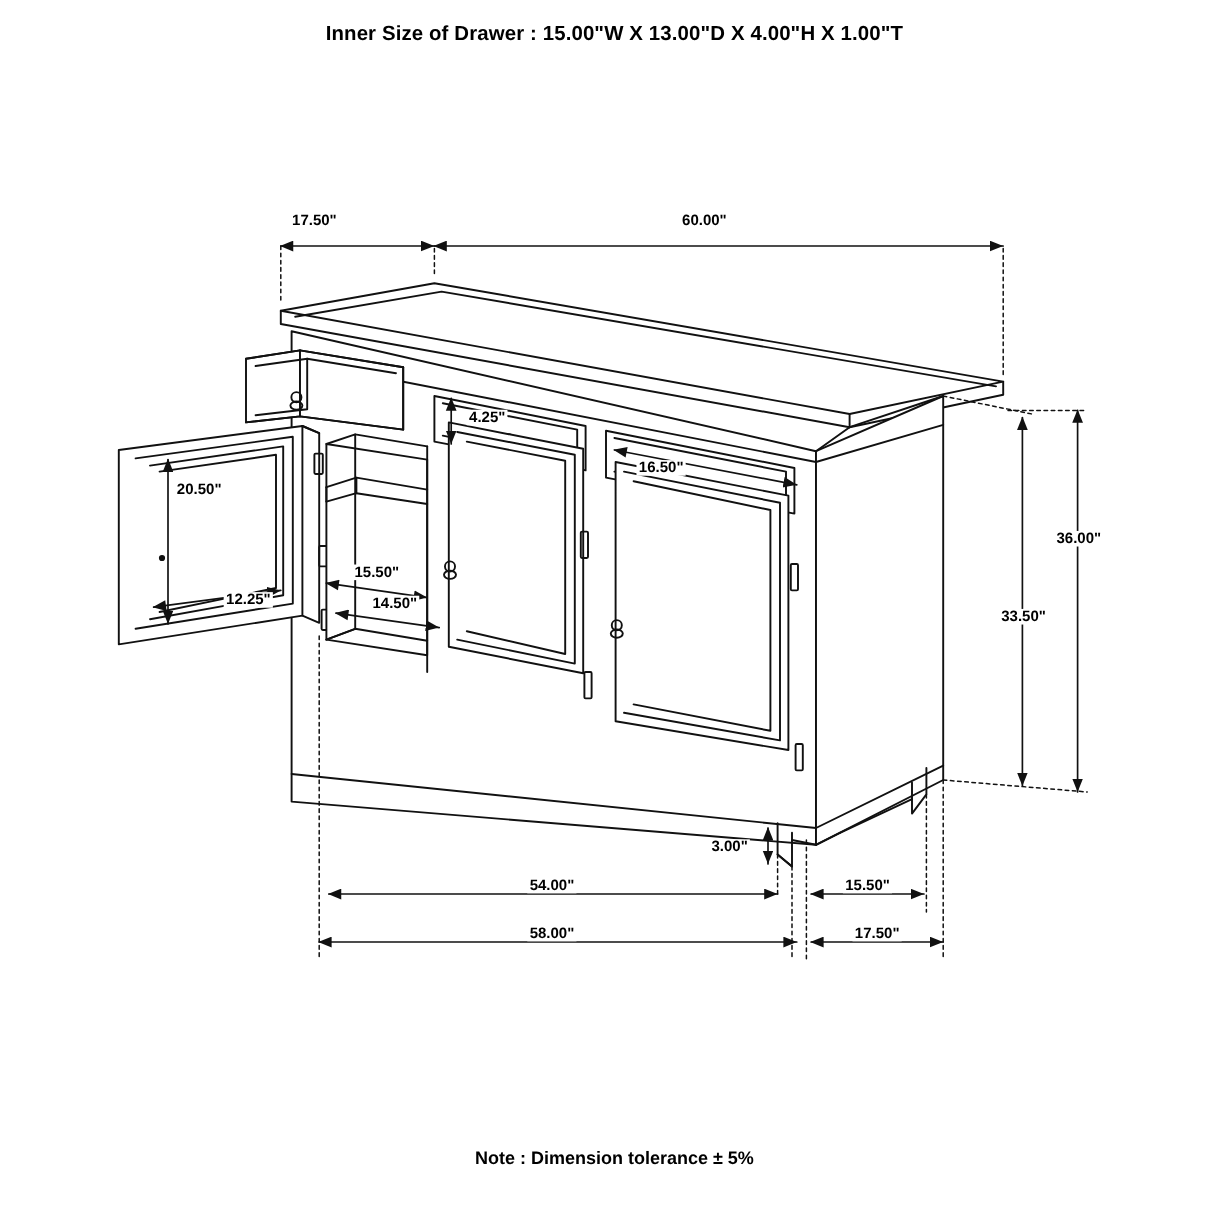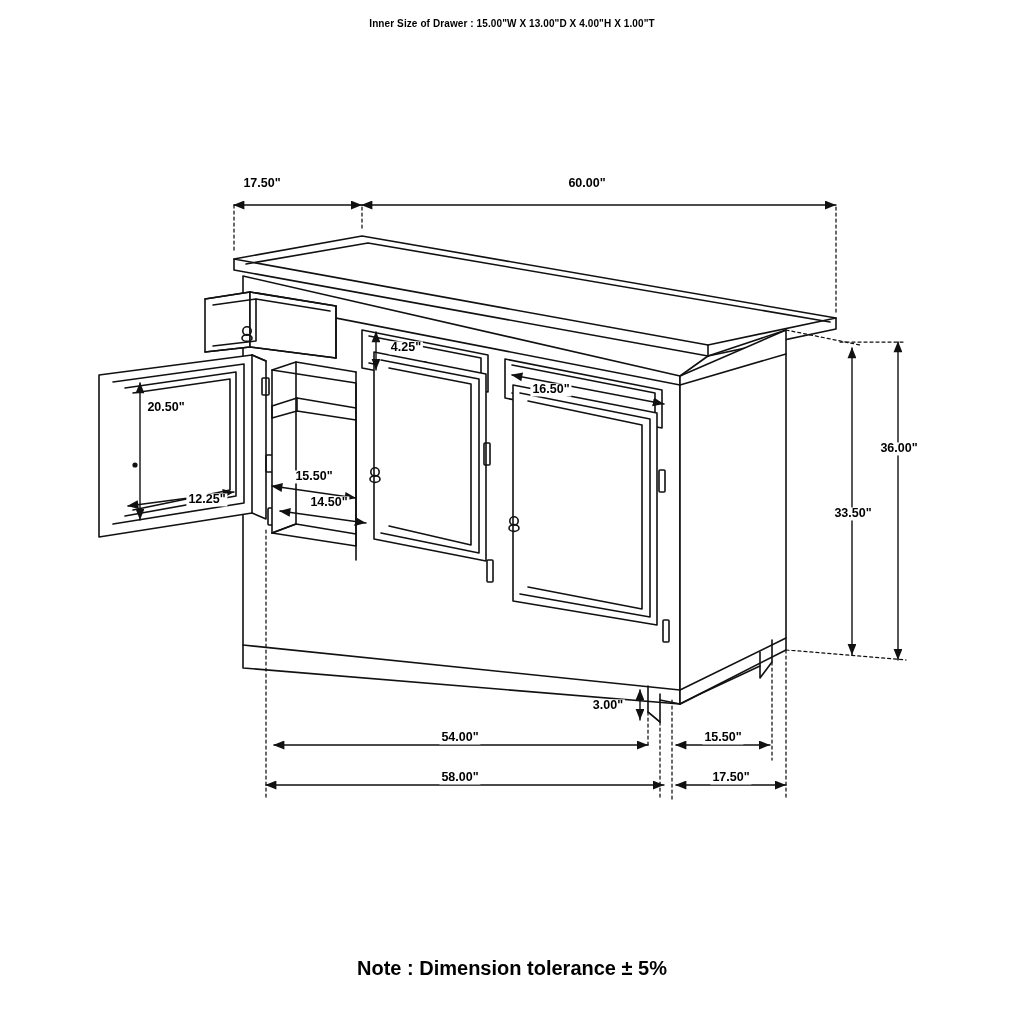--- a/index.html
+++ b/index.html
@@ -18,31 +18,31 @@
   #stage {
     position: absolute;
     inset: 0;
   }
   .title {
     position: absolute;
     top: 18px;
     left: 0;
     width: 1024px;
     text-align: center;
-    font-size: 10px;
+    font-size: 17px;
     font-weight: bold;
     letter-spacing: 0.1px;
   }
   .note {
     position: absolute;
     top: 957px;
     left: 0;
     width: 1024px;
     text-align: center;
-    font-size: 20px;
+    font-size: 15px;
     font-weight: bold;
   }
   svg#drawing {
     position: absolute;
     top: 0;
     left: 0;
   }
   .dim-label {
     position: absolute;
     font-size: 12.5px;

